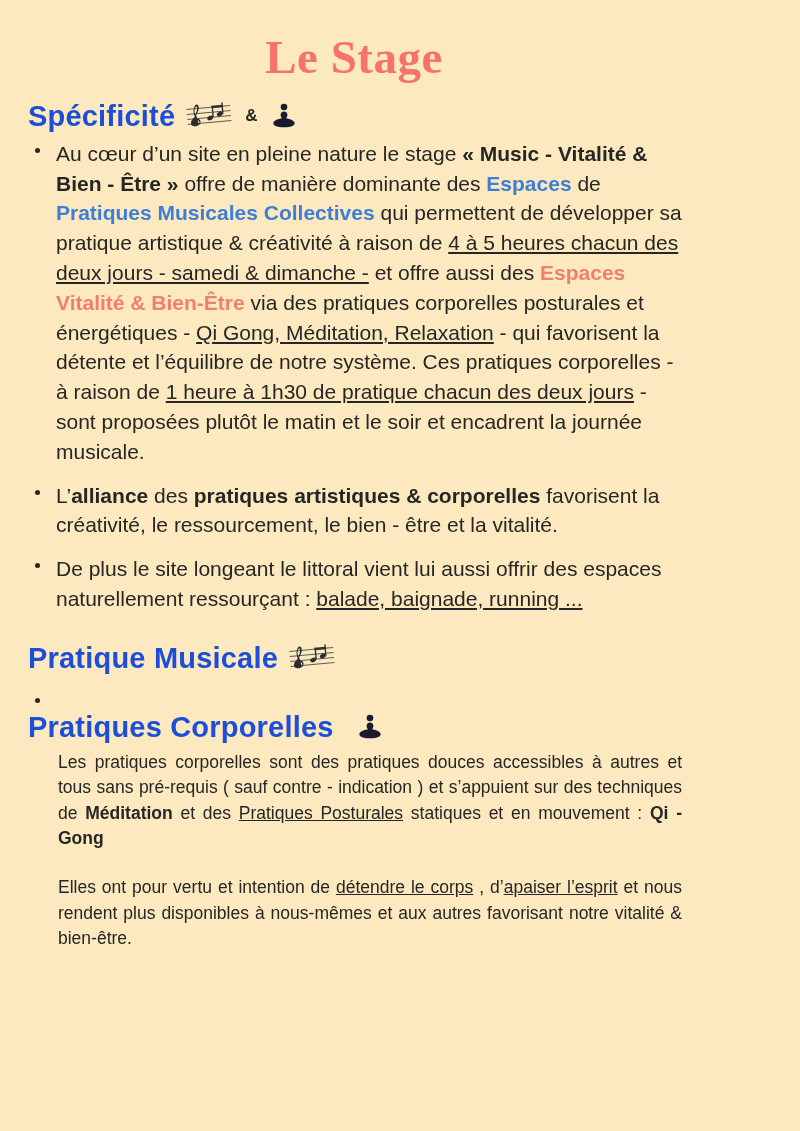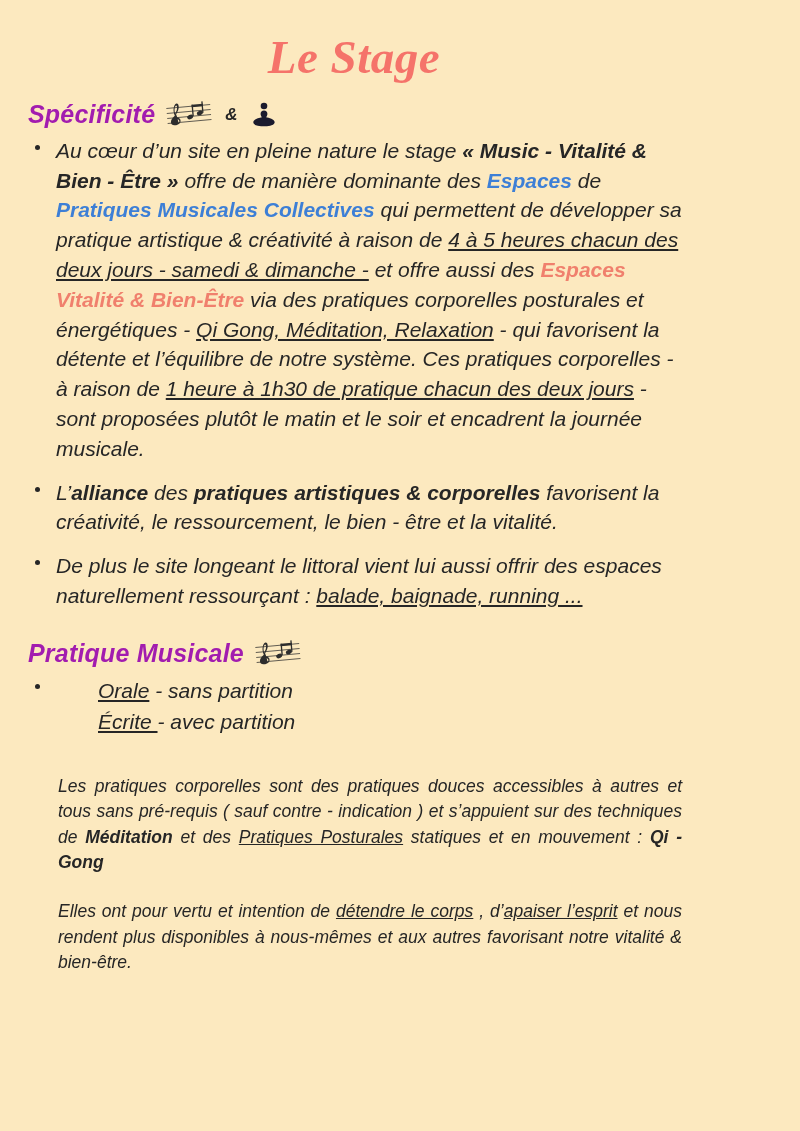--- a/index.html
+++ b/index.html
@@ -13,44 +13,43 @@
     font-family: "Liberation Sans", sans-serif;
     color: #262626;
     -webkit-font-smoothing: antialiased;
   }
   .page {
     width: 717px;
     min-height: 1131px;
     box-sizing: border-box;
     padding: 18px 35px 20px 26px;
     position: relative;
-    font-style: italic;
   }
   
   .doc-title {
     text-align: center;
     font-family: "Liberation Serif", serif;
     font-weight: bold;
     font-size: 47px;
     color: #f5736a;
     letter-spacing: 0.5px;
     margin: 14px 0 16px 0;
     line-height: 1.1;
   }
   
   .section-head {
     display: flex;
     align-items: center;
     gap: 12px;
     margin: 0 0 6px 0;
   }
   .section-head .h-text {
-    font-size: 25px;
+    font-size: 29px;
     font-weight: bold;
-    color: #a21caf;
+    color: #1d4ed8;
     letter-spacing: 0.2px;
   }
   .section-head.indent1 { padding-left: 2px; }
 
   .amp {
     font-size: 17px;
     font-weight: bold;
     color: #262626;
     padding: 0 2px;
   }
@@ -180,28 +179,35 @@
         <ellipse cx="23" cy="18" rx="3.1" ry="2.2" transform="rotate(-18 23 18)" fill="#2d2d2d"></ellipse>
         <rect x="25.4" y="6" width="1.3" height="11.5" fill="#2d2d2d"></rect>
         <ellipse cx="33" cy="15" rx="3.1" ry="2.2" transform="rotate(-18 33 15)" fill="#2d2d2d"></ellipse>
         <rect x="35.4" y="3.5" width="1.3" height="11.5" fill="#2d2d2d"></rect>
         <path d="M25.4 6h11.3v2.6H25.4z" fill="#2d2d2d"></path>
       </svg>
     </span>
   </div>
 
   <ul class="bullets block-a">
-    <li id="b-6"><div class="indent-lines">
-          <div><span class="u">Orale</span><span> - sans partition</span></div>
-          <div><span class="u">Écrite </span><span>- avec partition</span></div>
-        </div></li>
+    <li id="b-6"></li>
   </ul>
 
   <div class="sec-gap-2"></div>
 
+  <div class="section-head indent1">
+    <span class="h-text">Pratiques Corporelles</span>
+    <span class="icon-meditation" style="margin-left:12px">
+      <svg width="24" height="28" viewBox="0 0 24 28" aria-hidden="true">
+        <circle cx="12" cy="5" r="3.3" fill="#1b1b2e"></circle>
+        <path d="M12 9.4c-2.2 0-3.4 1.6-3.4 3.4 0 1.3 0.5 2.4 1.3 3.4-2.6 0.5-8.6 1.9-8.6 5.1 0 1.9 2.6 3 4.7 3.4 2 0.4 4.1 0.5 6 0.5s4-0.1 6-0.5c2.1-0.4 4.7-1.5 4.7-3.4 0-3.2-6-4.6-8.6-5.1 0.8-1 1.3-2.1 1.3-3.4 0-1.8-1.2-3.4-3.4-3.4z" fill="#1b1b2e"></path>
+        <ellipse cx="12" cy="22.2" rx="10" ry="2.6" fill="#1b1b2e"></ellipse>
+      </svg>
+    </span>
+  </div>
 
   <div class="sub-block">
     <p class="just" id="p-1"><span>Les pratiques corporelles sont des pratiques douces accessibles à autres et tous sans pré-requis ( sauf contre - indication )   et s’appuient sur des techniques de </span><span class="b">Méditation</span><span> et des </span><span class="u">Pratiques Posturales</span><span> statiques et en mouvement : </span><span class="b">Qi - Gong</span></p>
     <div style="height:10px"></div>
     <p class="just" id="p-2"><span>Elles ont pour vertu et intention de </span><span class="u">détendre   le corps</span><span> , d’</span><span class="u">apaiser l’esprit</span><span> et nous rendent plus disponibles à nous-mêmes et aux autres favorisant notre vitalité &amp; bien-être.</span></p>
   </div>
 
 </div>
 
 </body></html>

